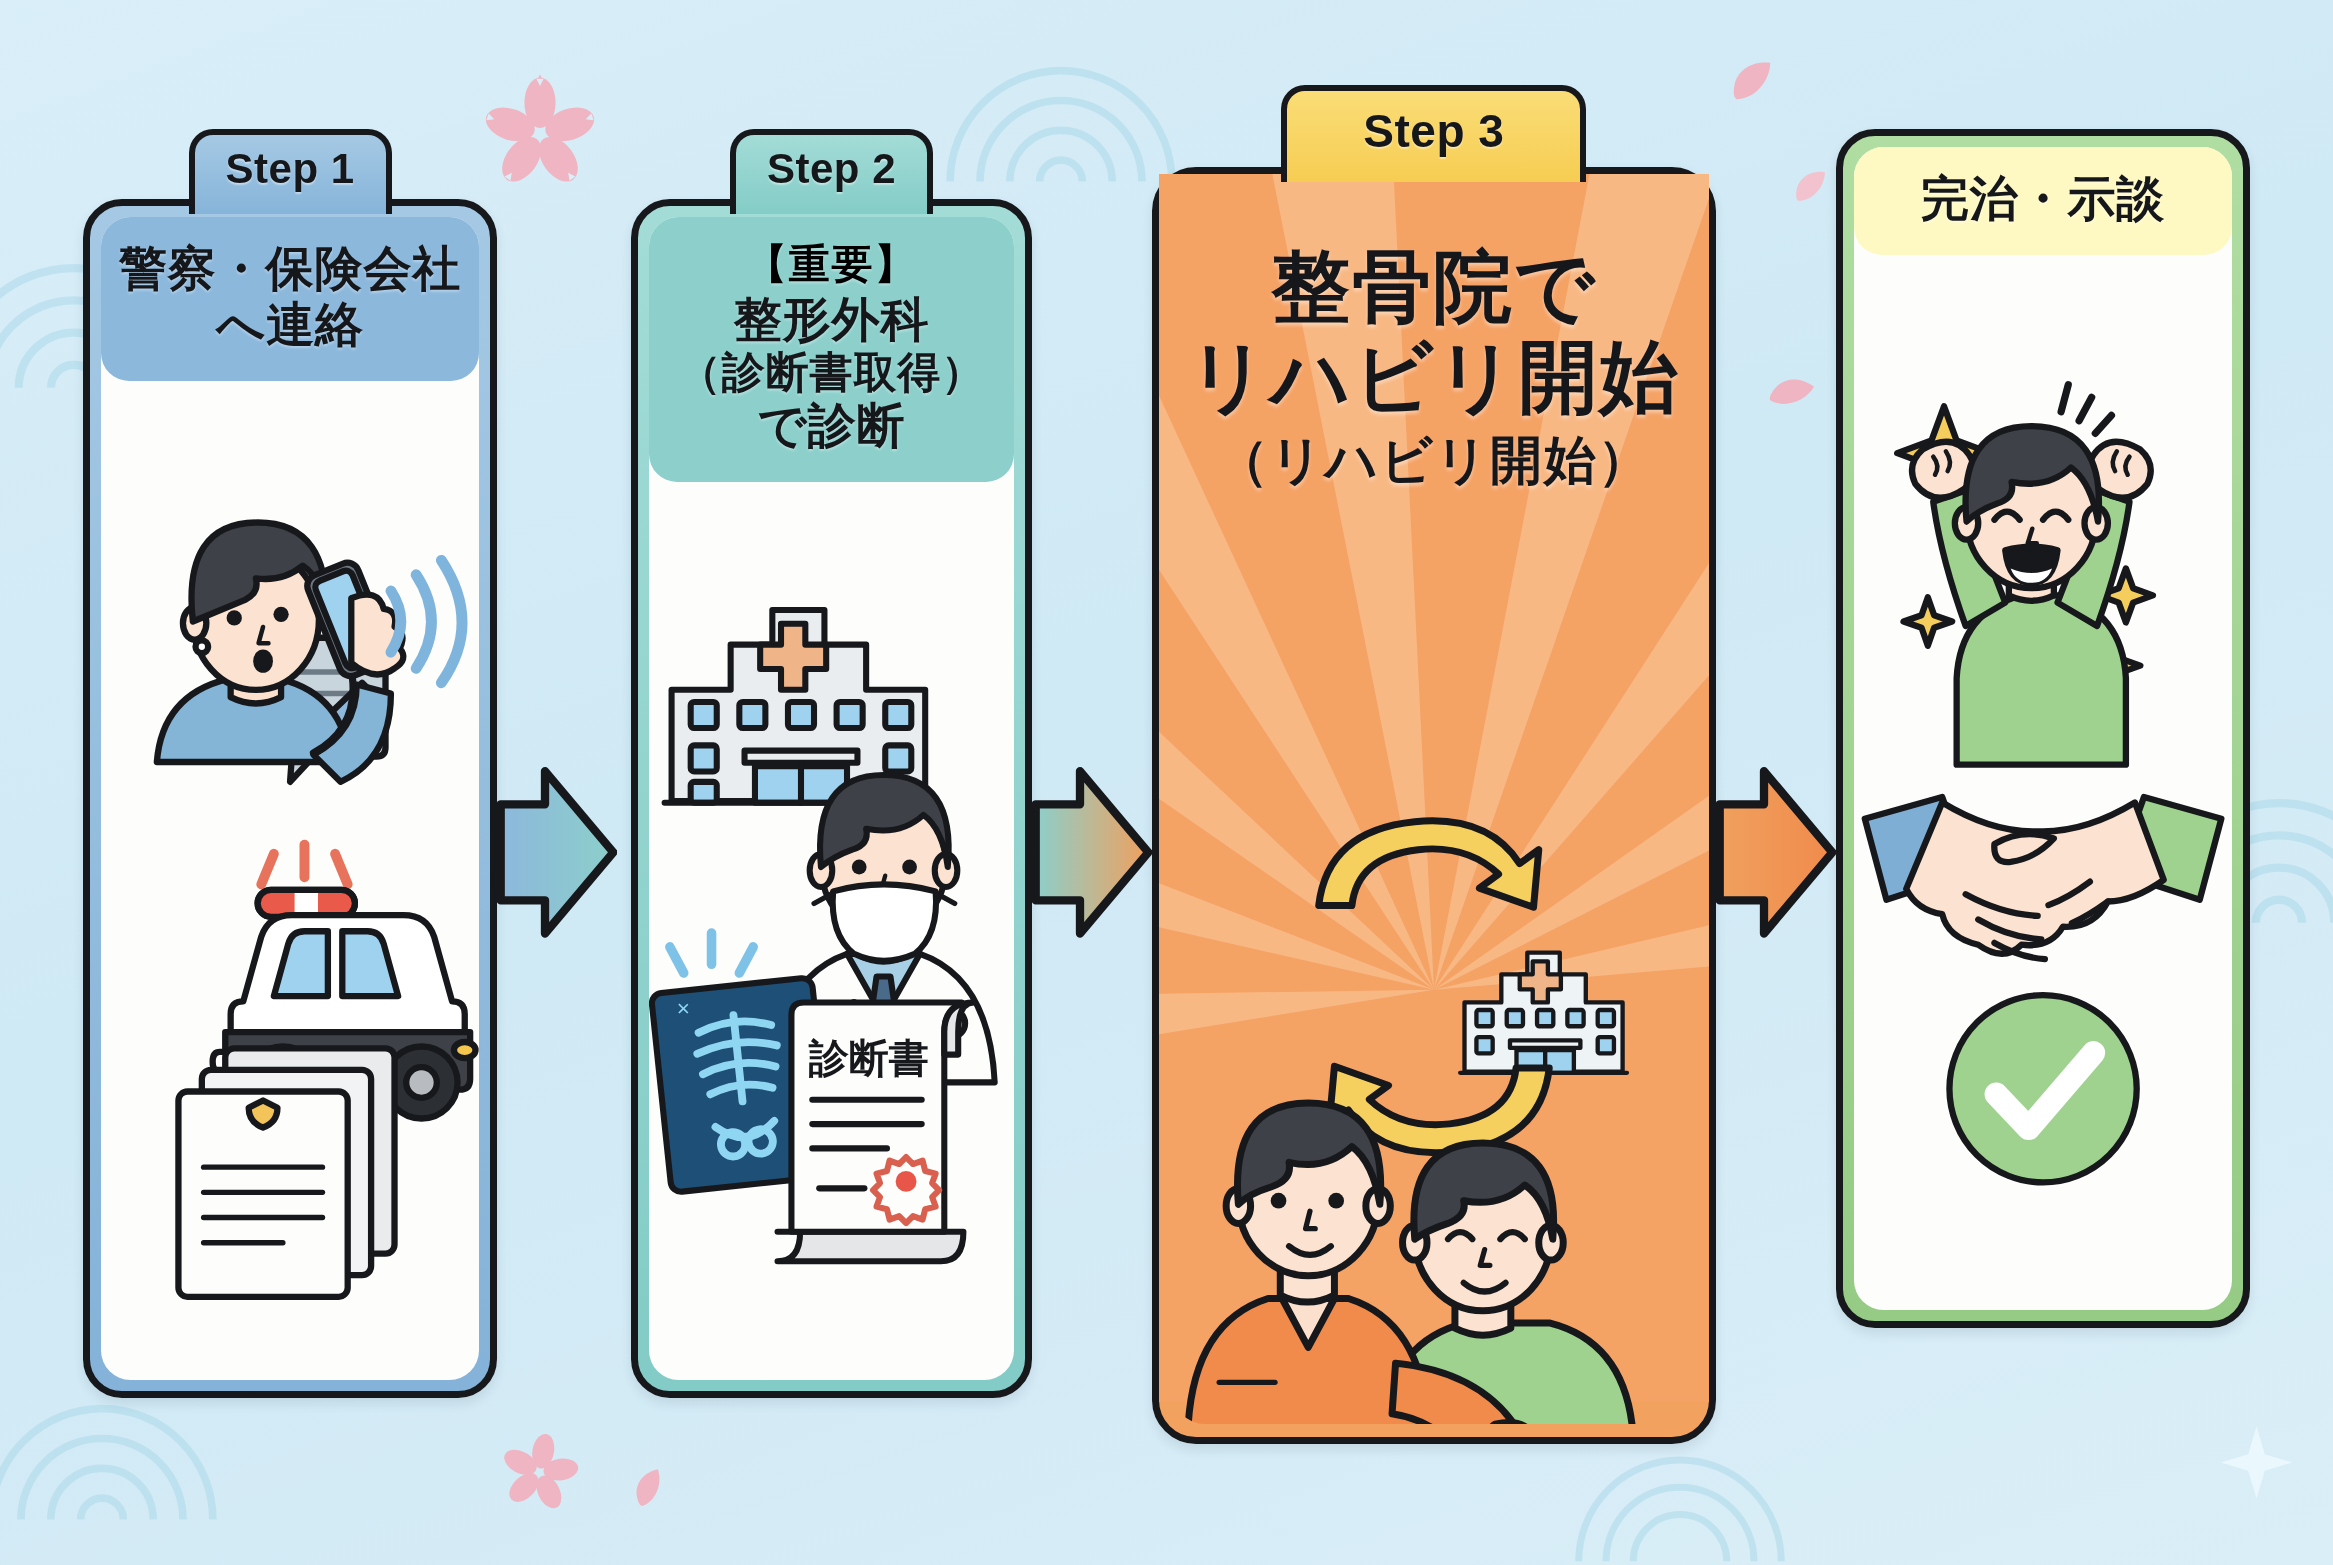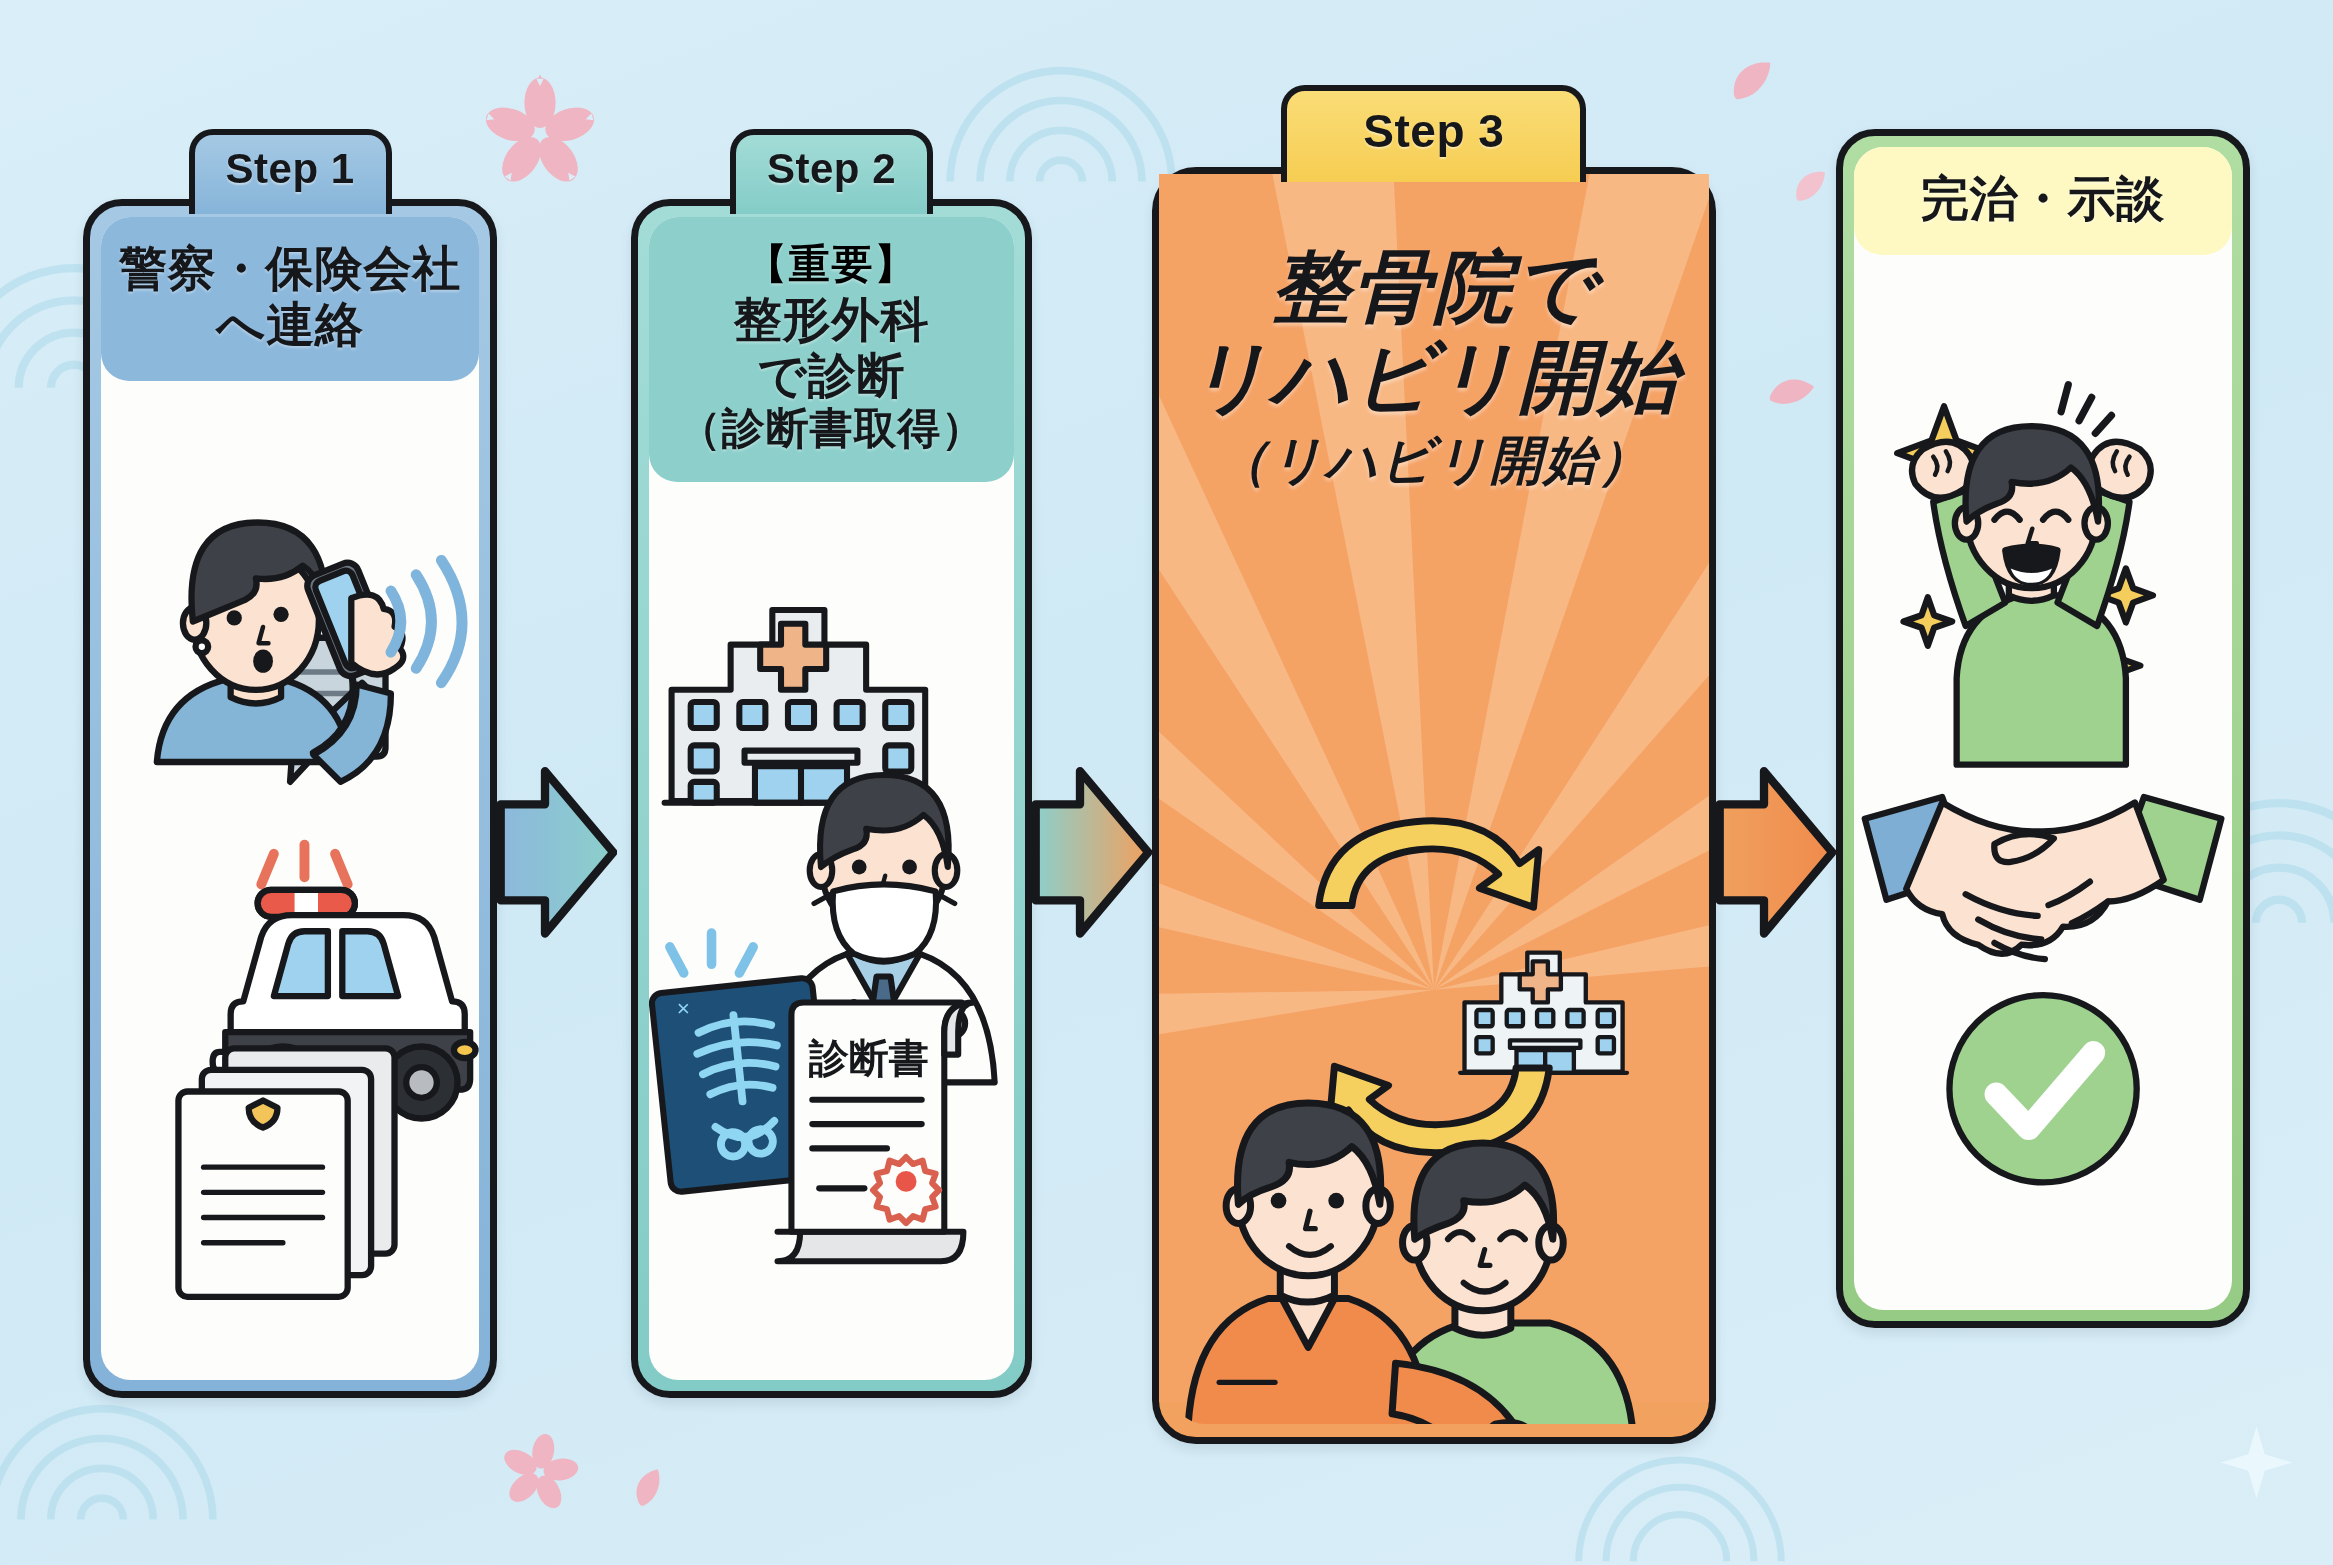--- a/index.html
+++ b/index.html
@@ -95,21 +95,21 @@
     text-shadow: 0 1.8px 2.8px rgba(255,255,255,.35);
   }
   .head .t { display: block; font-size: 48px; letter-spacing: 0.9px; }
   .head .t.small { font-size: 43px; }
   .head .imp { display: block; font-size: 41px; color: #000000; letter-spacing: 1.8px; margin-bottom: 3.7px; }
 
   .s1 .head { background: #8cb8dc; border-radius: 0 0 28px 28px; }
   .s2 .head { background: #8ccfcb; border-radius: 0 0 28px 28px; }
   .s4 .head { background: #fef9c3; border-radius: 0 0 28px 28px; }
 
-  .s3 .card-inner { background: transparent; font-style: italic; }
+  .s3 .card-inner { background: transparent; }
   .s3 .head {
     padding: 55px 9.2px 9.2px 9.2px;
     color: #15171b;
   }
   .s3 .head .t { font-size: 79px; letter-spacing: 1.8px; line-height: 1.14;
                  text-shadow: 0 2.8px 3.7px rgba(255,255,255,.4); }
   .s3 .head .t.sub { font-size: 52px; margin-top: 9.2px; }
 
   .art { position: relative; flex: 1; }
 
@@ -408,22 +408,22 @@
 
   <div class="step s2">
     <div class="tab" style="background:linear-gradient(180deg,#a3dcd7,#84ccc7);">
       <span>Step 2</span>
     </div>
     <div class="card" style="background:linear-gradient(180deg,#a3dcd7,#83cbc6);">
       <div class="card-inner">
         <div class="head">
           <span class="imp">【重要】</span>
           <span class="t">整形外科</span>
+          <span class="t small">（診断書取得）</span>
           <span class="t">で診断</span>
-          <span class="t small">（診断書取得）</span>
         </div>
         <div class="art">
           <svg viewBox="0 0 420 800" width="100%" height="100%" preserveAspectRatio="xMidYMid meet">
             <g stroke="#17181c" stroke-width="7" stroke-linejoin="round" stroke-linecap="round">
 
               <g transform="translate(18,14)">
                 <path d="M8 236 v-128 h68 v-52 h48 v-40 h60 v40 h48 v52 h68 v128 Z" fill="#e9edef"></path>
 
                 <path d="M134 32 h28 v24 h24 v28 h-24 v24 h-28 v-24 h-24 v-28 h24 Z" fill="#f0b489"></path>
 

